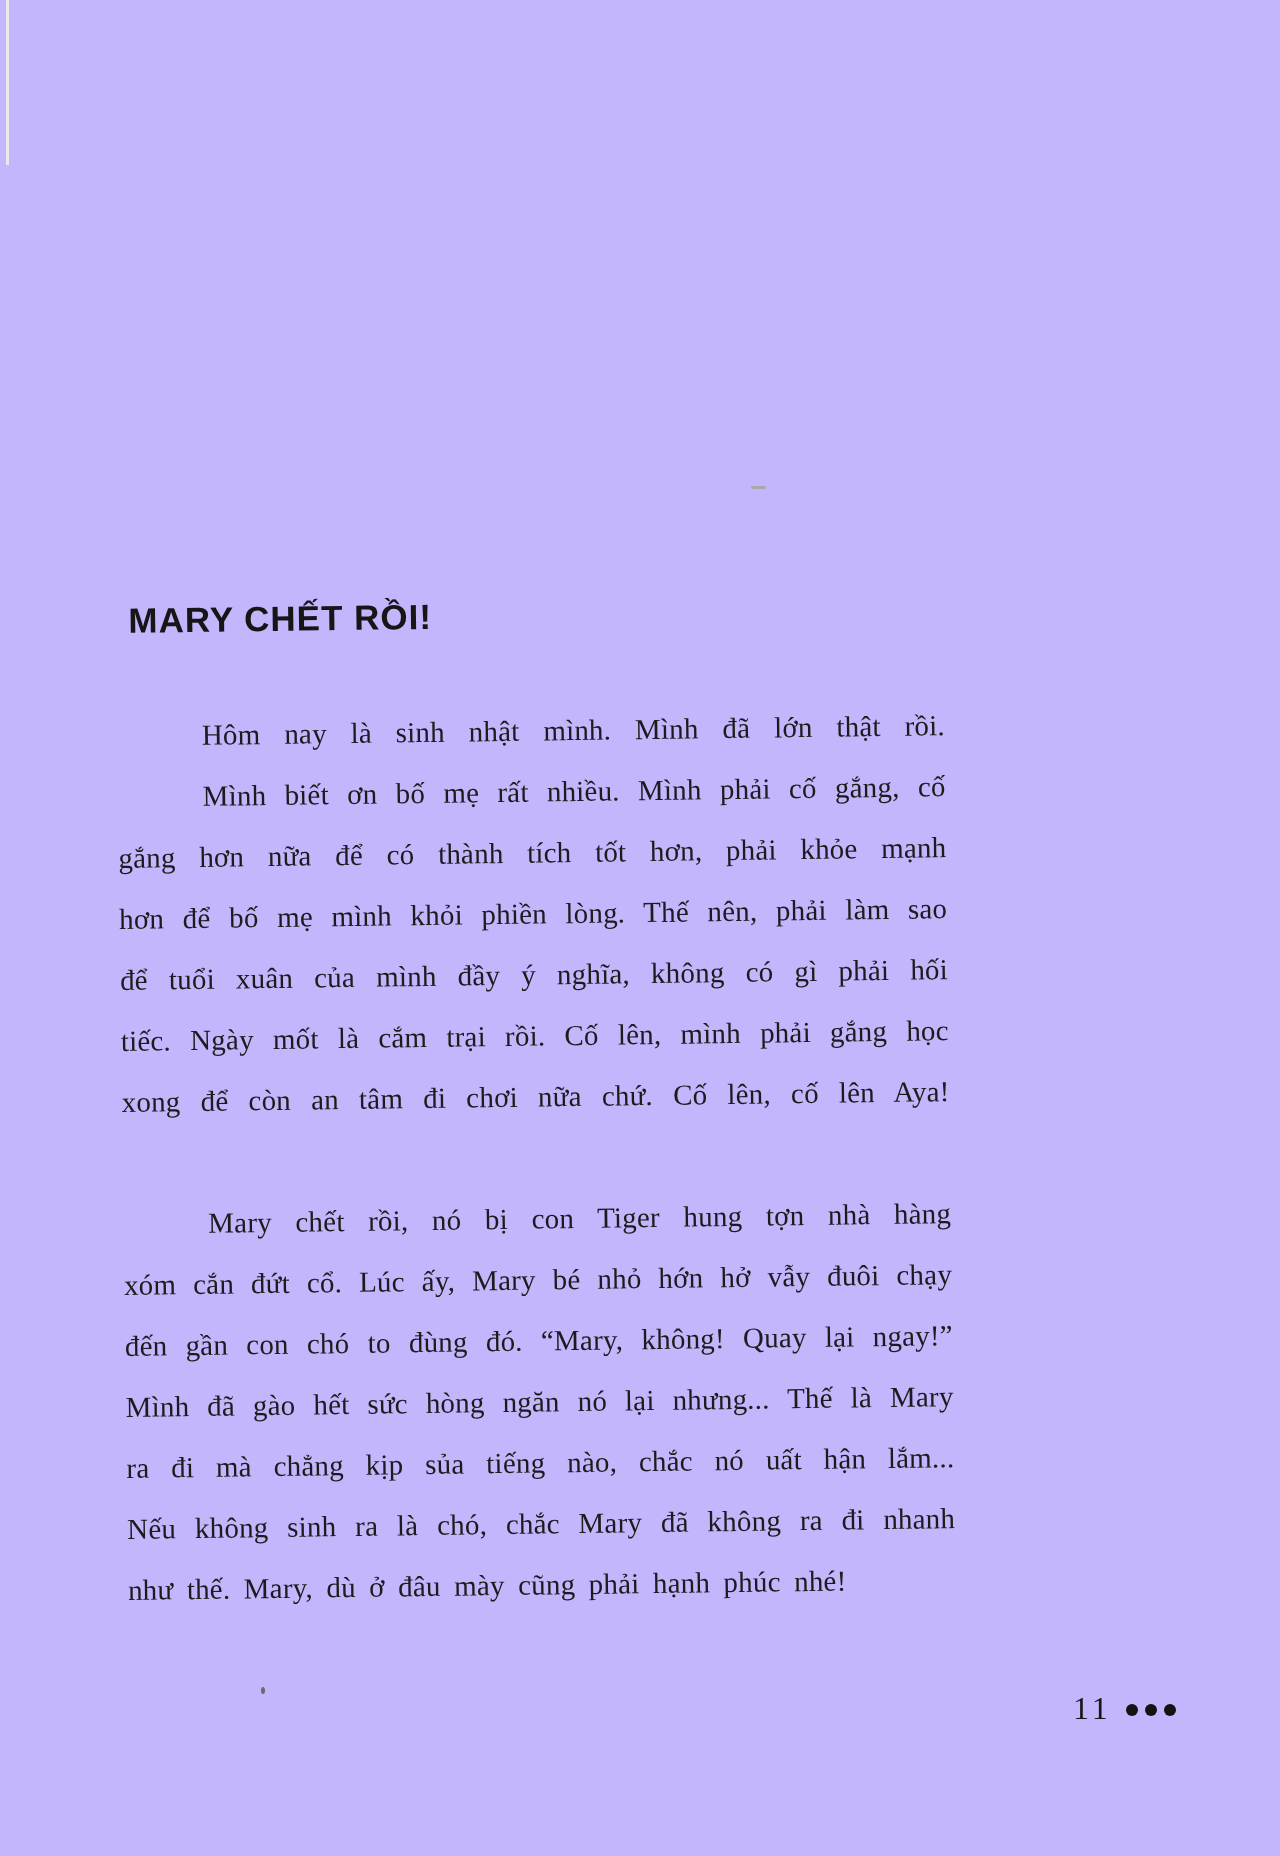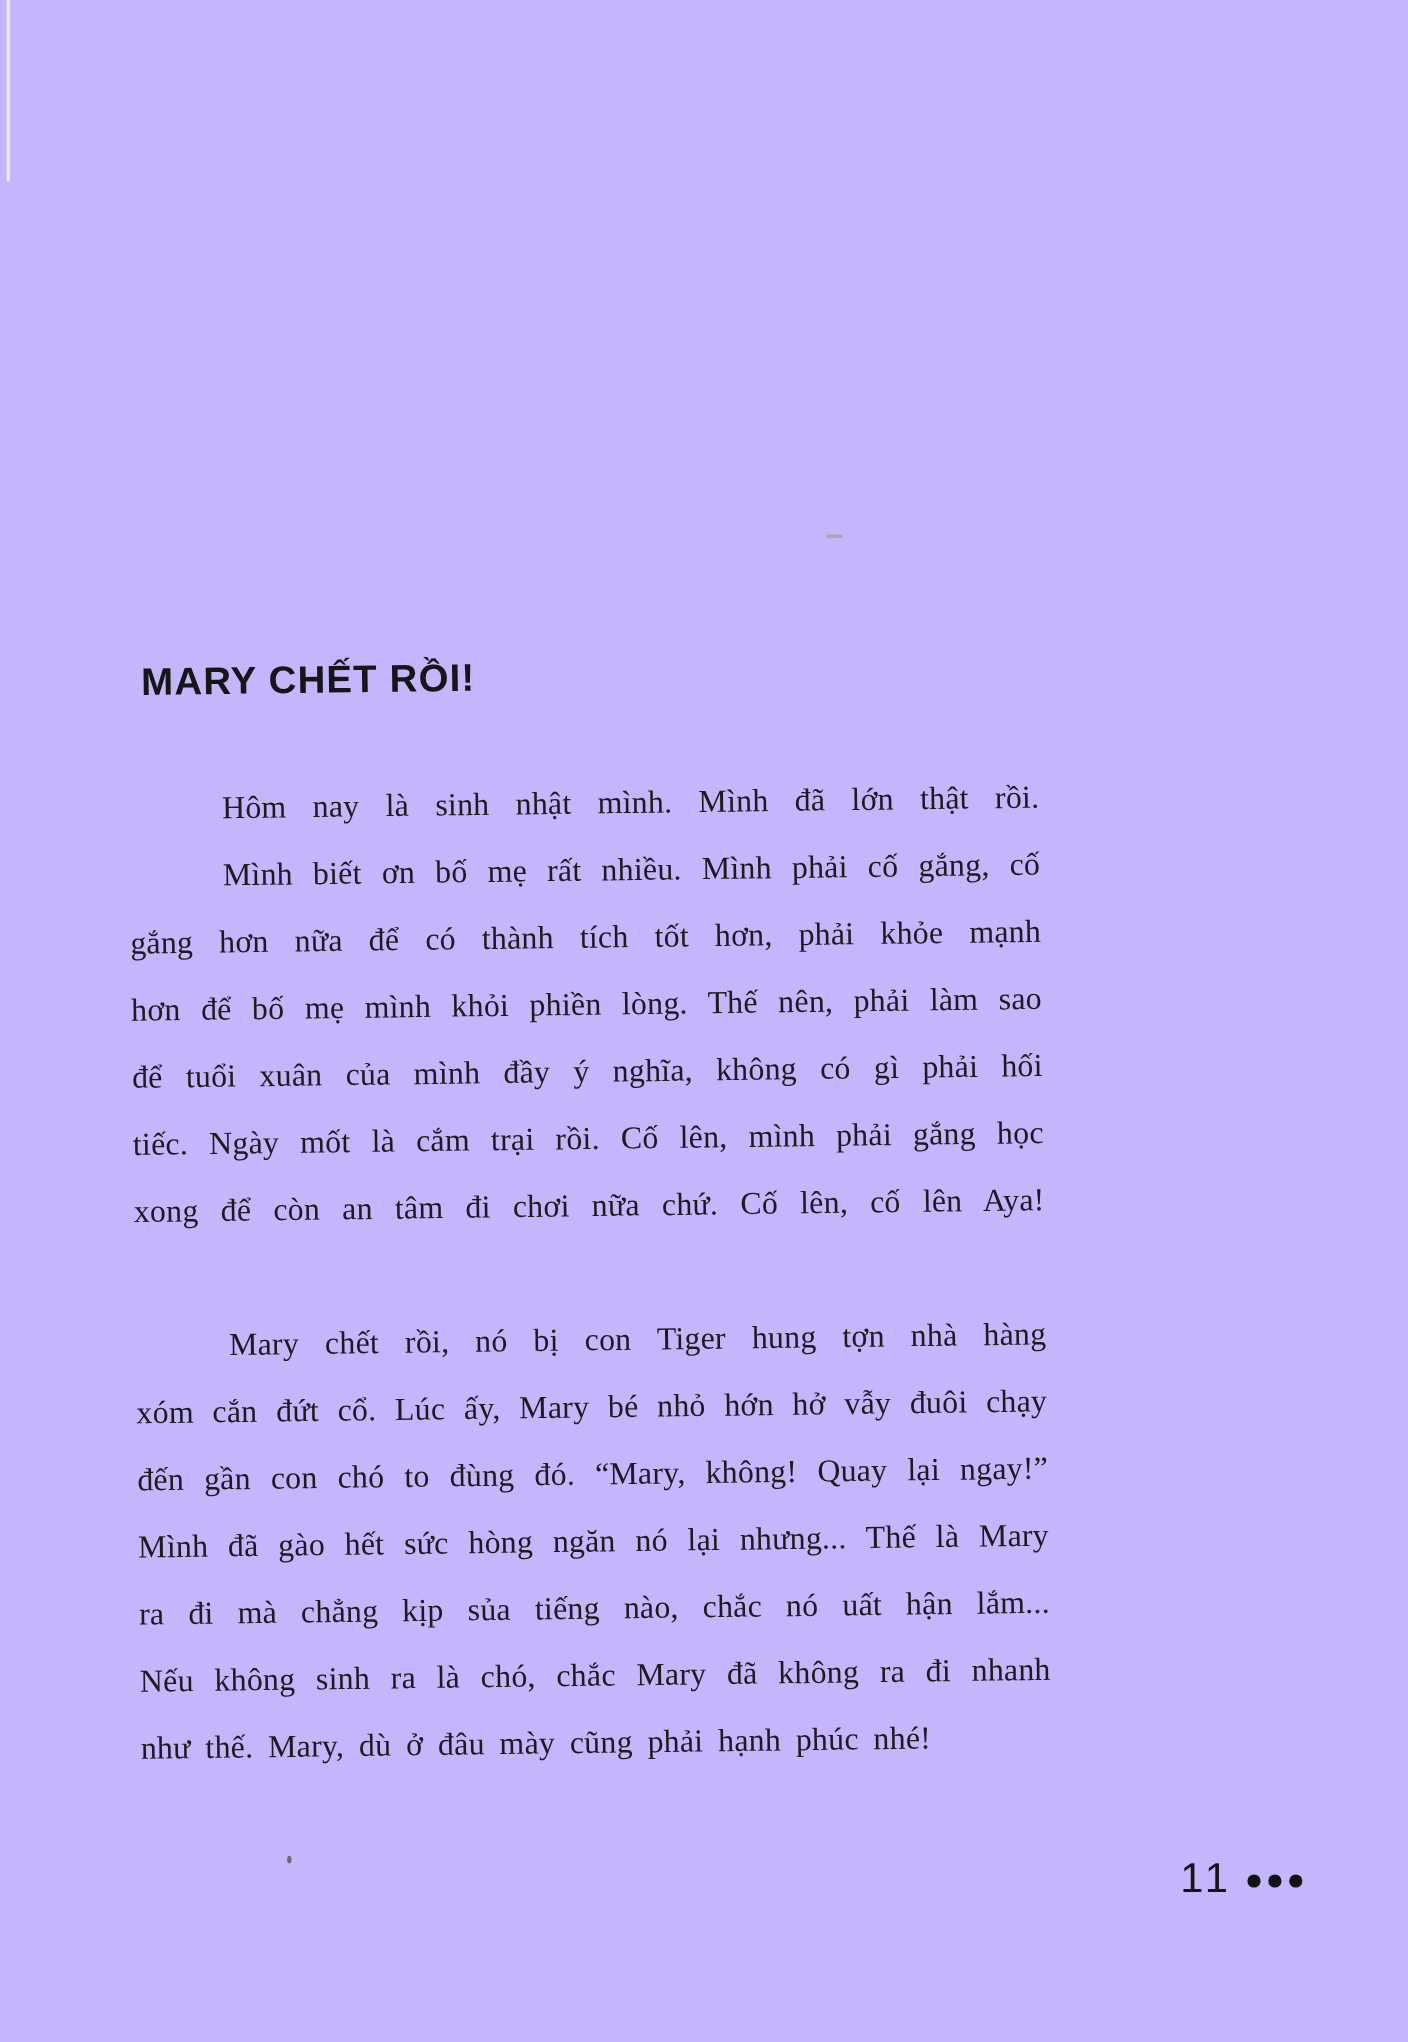--- a/index.html
+++ b/index.html
@@ -77,22 +77,22 @@
     word-spacing: 6px;
   }
   #footer {
     position: absolute;
     left: 1073px;
     top: 1690px;
     display: flex;
     align-items: center;
   }
   .page-num {
-    font-family: Liberation Sans, sans-serif;
-    font-size: 38px;
+    font-family: Liberation Serif, serif;
+    font-size: 32px;
     letter-spacing: 4px;
     color: #161616;
     line-height: 36px;
   }
   .page-dots {
     display: flex;
     gap: 7px;
     margin-left: 14px;
     margin-top: 4px;
   }

